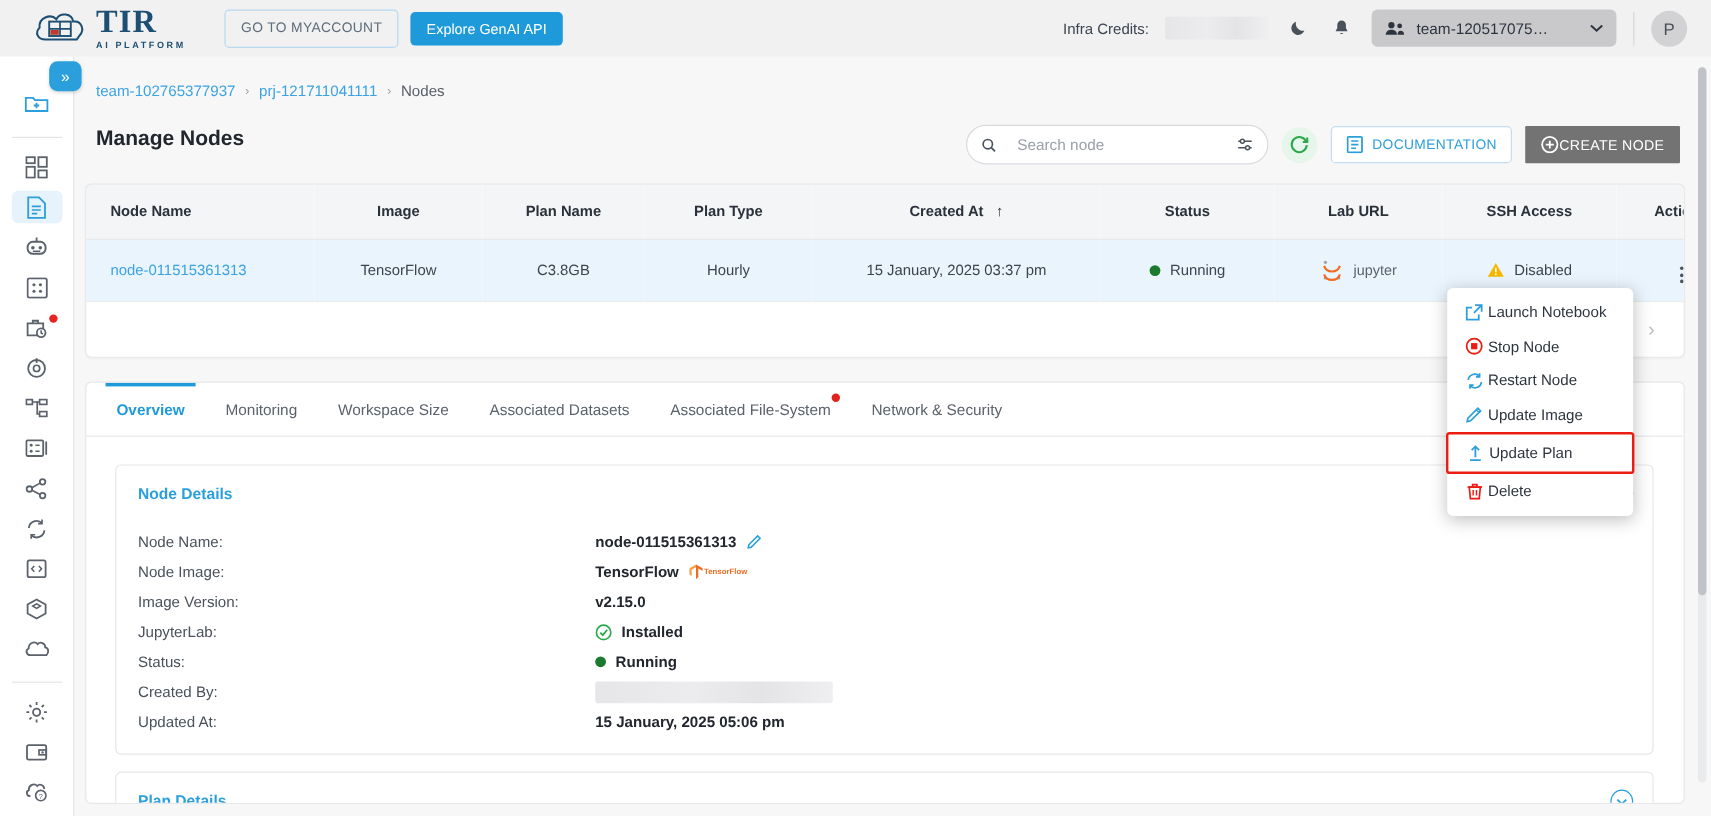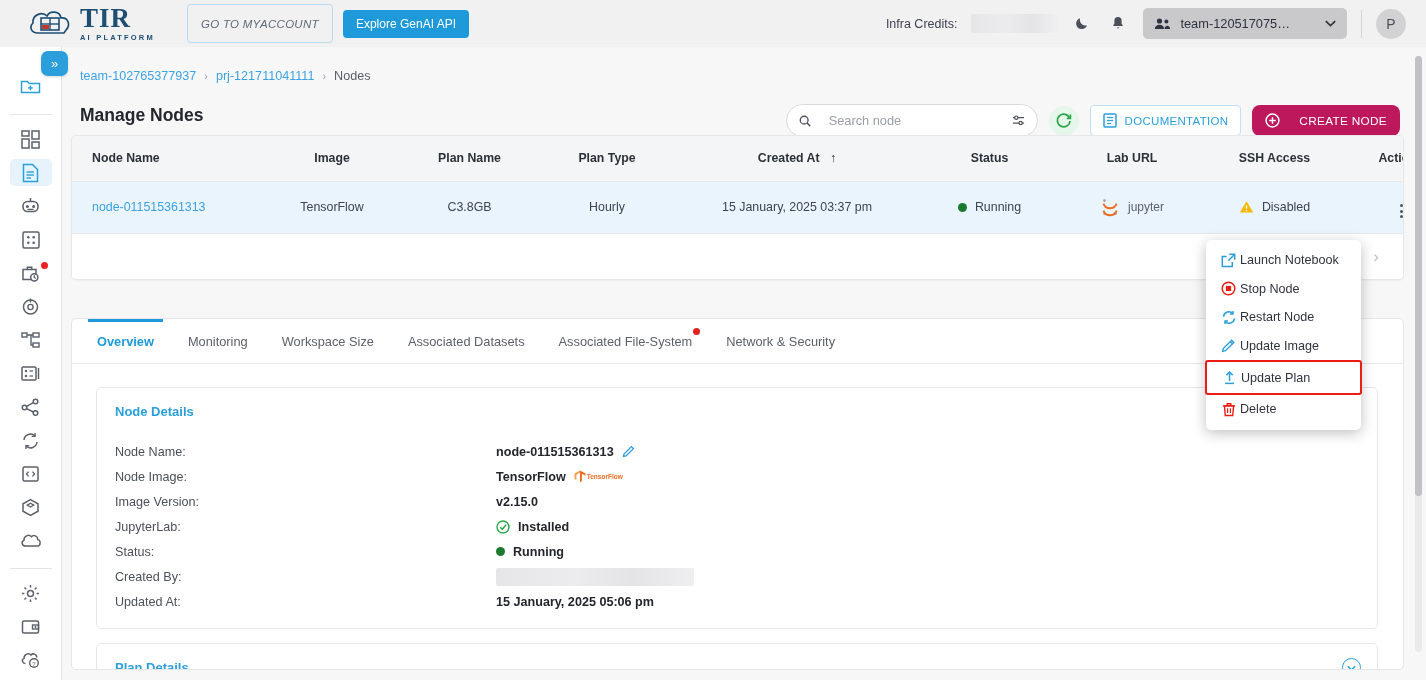--- a/index.html
+++ b/index.html
@@ -26,25 +26,25 @@
     font-family: "Liberation Serif", serif;
     font-size: 27px; font-weight: 700; color: #1d4f73;
     letter-spacing: 1px;
   }
   .logo-sub {
     font-size: 7.5px; font-weight: 700; color: #1d4f73;
     letter-spacing: 2.2px; margin-top: 2px;
   }
   .btn-myaccount {
     margin-left: 32px;
-    height: 39px; padding: 0 13px;
+    height: 32px; padding: 0 13px;
     border: 1px solid #b7d9ef; border-radius: 4px;
     background: transparent; color: #5e6b78;
     font-size: 11.5px; letter-spacing: .3px;
-    display: flex; align-items: center; cursor: pointer; font-style: italic;
+    display: flex; align-items: center; cursor: pointer;
   }
   .btn-genai {
     margin-left: 10px;
     height: 28px; padding: 0 13px;
     border: none; border-radius: 4px;
     background: #1e9ada; color: #fff;
     font-size: 12px;
     display: flex; align-items: center; cursor: pointer;
   }
   .top-right { margin-left: auto; display: flex; align-items: center; gap: 14px; padding-right: 6px;}
@@ -136,33 +136,33 @@
     background: #e7f6ea; display:flex; align-items:center; justify-content:center;
     cursor: pointer;
   }
   .btn-doc {
     height: 31px; padding: 0 12px; gap: 8px;
     border: 1px solid #c2def2; border-radius: 4px; background: #fff;
     color: #2a9fdc; font-size: 11.5px; letter-spacing: .3px;
     display: flex; align-items: center; cursor: pointer;
   }
   .btn-create {
-    height: 31px; padding: 0 13px; gap: 19px;
-    border: none; border-radius: 8px; background: #be185d; color: #fff;
+    height: 31px; padding: 0 13px; gap: 0;
+    border: none; border-radius: 1px; background: #737373; color: #fff;
     font-size: 11.8px; letter-spacing: .3px;
     display: flex; align-items: center; cursor: pointer;
   }
 
   
   .card {
     background: #fff; border: 1px solid #e6e7e9; border-radius: 5px;
     box-shadow: 0 1px 2px rgba(0,0,0,.04);
   }
   .table-card {
-    position: absolute; top: 135px; left: 71px; width: 1333px; height: 145px;
+    position: absolute; top: 153px; left: 71px; width: 1333px; height: 145px;
     overflow: hidden;
   }
   table { width: 100%; border-collapse: collapse; table-layout: fixed; }
   thead th {
     background: #f4f5f6; height: 45px;
     font-size: 12.3px; font-weight: 700; color: #2b313a;
     border-bottom: 1px solid #e7e8ea;
     text-align: center;
   }
   thead th:first-child { text-align: left; padding-left: 20px; }

